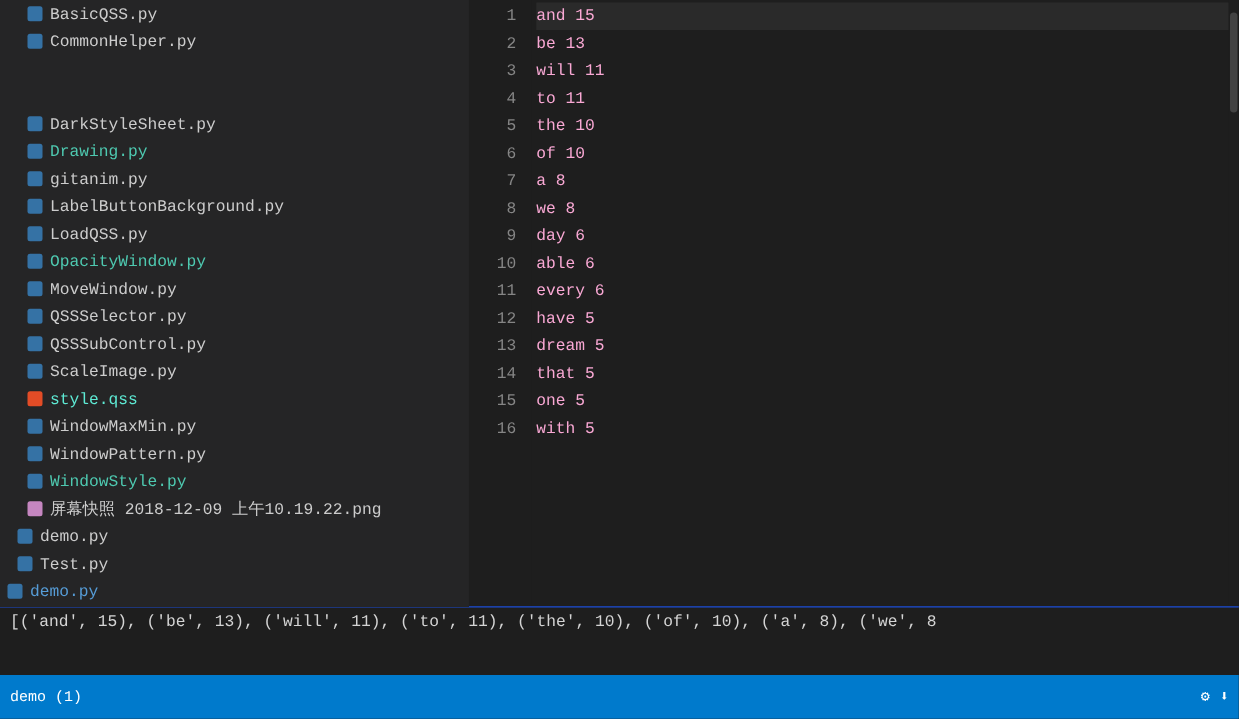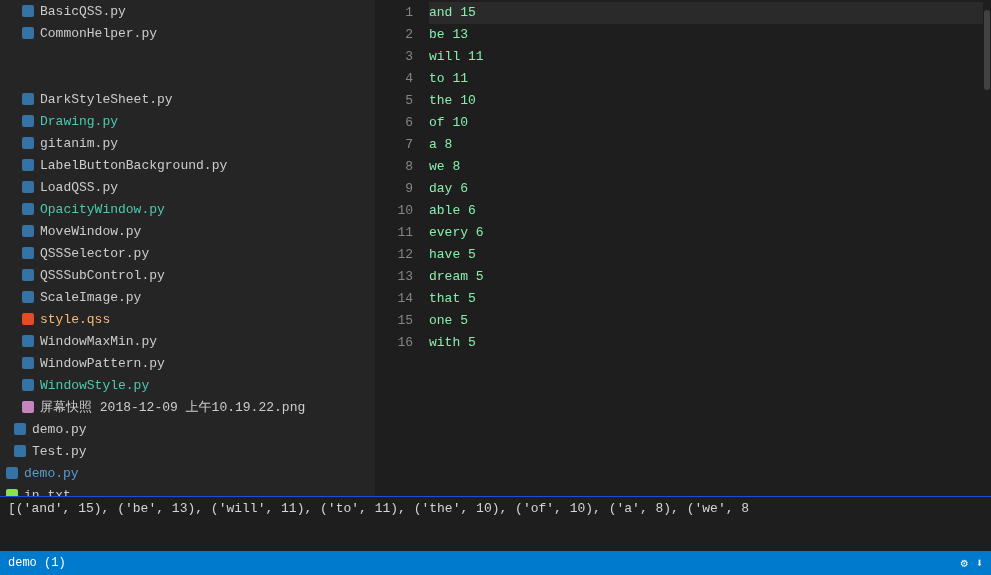--- a/index.html
+++ b/index.html
@@ -78,21 +78,21 @@
       line-height: 22px;
       padding-top: 2px;
       flex-shrink: 0;
     }
 
     .code-lines {
       flex: 1;
       padding-left: 4px;
       line-height: 22px;
       padding-top: 2px;
-      color: #86efac;
+      color: #f9a8d4;
     }
 
     .code-line {
       height: 22px;
       display: flex;
       align-items: center;
     }
 
     .line-num {
       height: 22px;
@@ -128,21 +128,21 @@
       width: 6px;
       height: 80px;
       background: #424242;
       border-radius: 3px;
       margin: 0 auto;
       margin-top: 10px;
     }
 
     
     .status-row {
-      height: 24px;
+      height: 35px;
       background: #007acc;
       display: flex;
       align-items: center;
       padding: 0 8px;
       font-size: 12px;
       color: white;
       flex-shrink: 0;
     }
 
     .status-row .status-left {
@@ -235,21 +235,21 @@
         <div class="sidebar-item" style="padding-left: 20px; text-align: center;">
           <span class="file-icon">
             <div style="width: 12px; height: 12px; border-radius: 2px; background: rgb(53, 114, 165);"></div>
           </span>
           <span class="file-name" style="color: rgb(204, 204, 204);">ScaleImage.py</span>
         </div>
         <div class="sidebar-item" style="padding-left: 20px;">
           <span class="file-icon">
             <div style="width: 12px; height: 12px; border-radius: 2px; background: rgb(227, 76, 38);"></div>
           </span>
-          <span class="file-name" style="color: #fdba74;">style.qss</span>
+          <span class="file-name" style="color: #5eead4;">style.qss</span>
         </div>
         <div class="sidebar-item" style="padding-left: 20px;">
           <span class="file-icon">
             <div style="width: 12px; height: 12px; border-radius: 2px; background: rgb(53, 114, 165);"></div>
           </span>
           <span class="file-name" style="color: rgb(204, 204, 204);">WindowMaxMin.py</span>
         </div>
         <div class="sidebar-item" style="padding-left: 20px;">
           <span class="file-icon">
             <div style="width: 12px; height: 12px; border-radius: 2px; background: rgb(53, 114, 165);"></div>

